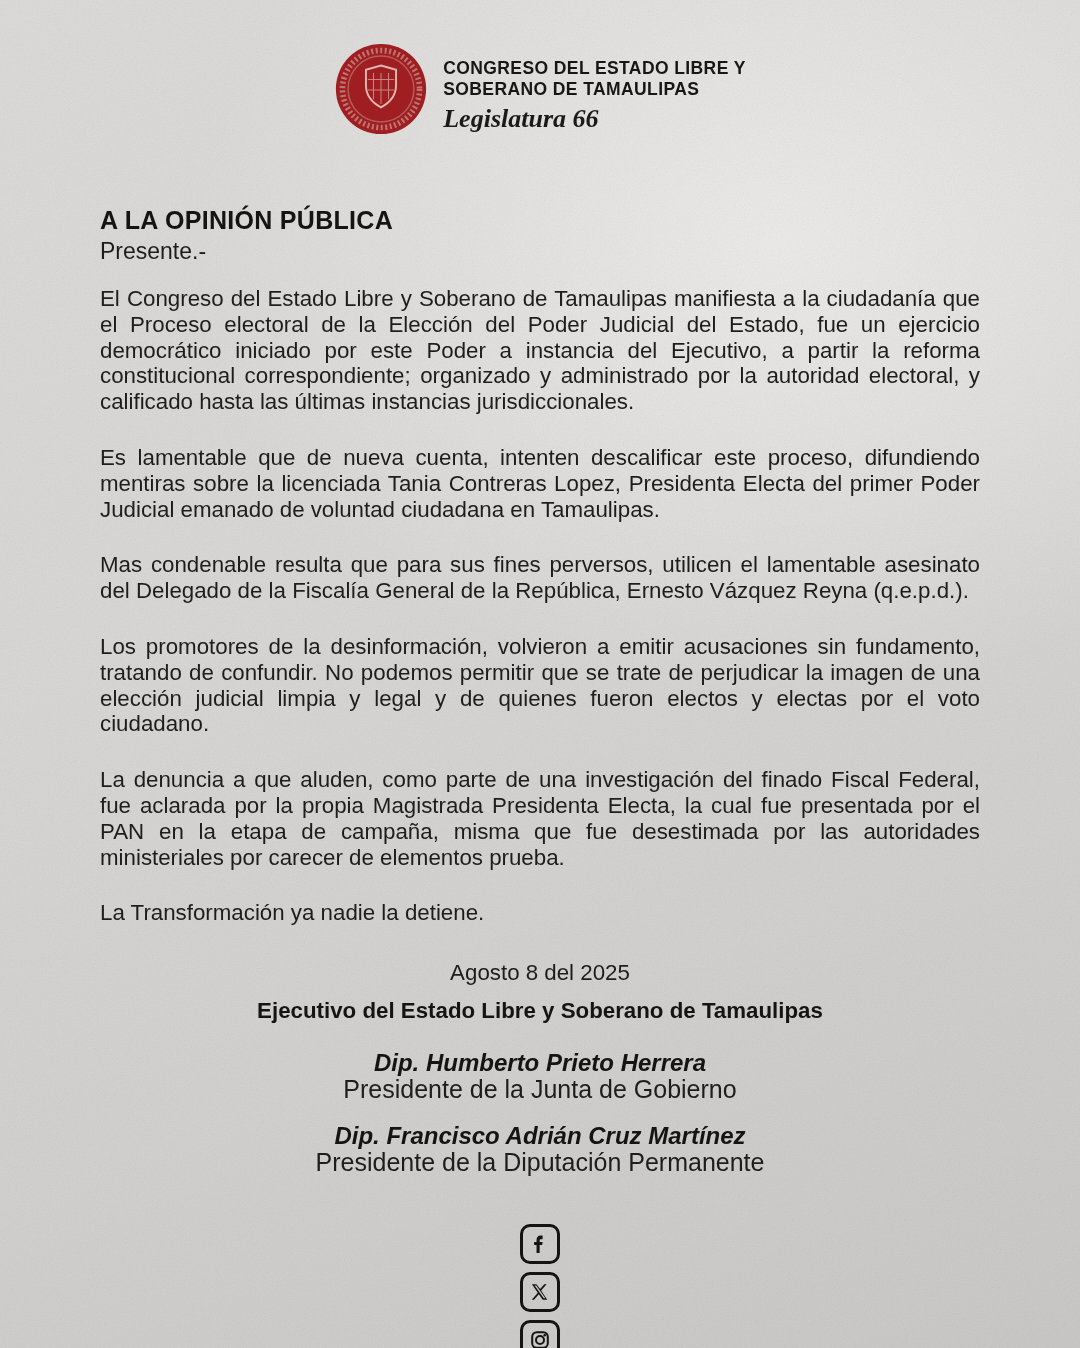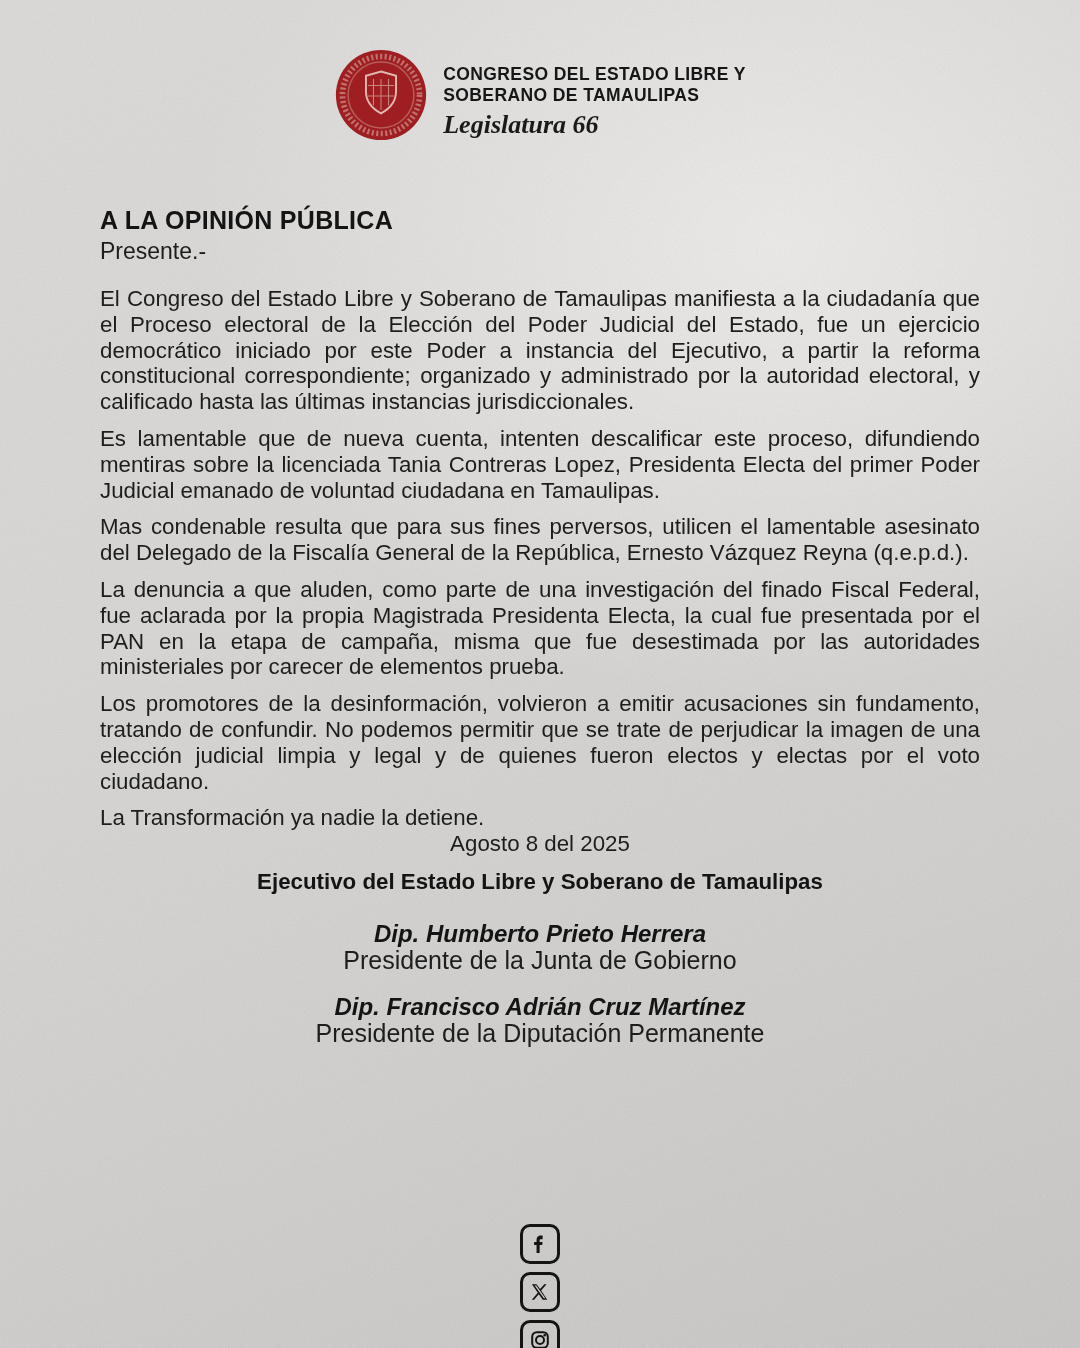--- a/index.html
+++ b/index.html
@@ -27,21 +27,21 @@
     inset: 0;
     pointer-events: none;
     z-index: 1;
     background: radial-gradient(ellipse 120% 110% at 50% 45%, rgba(0,0,0,0) 70%, rgba(0,0,0,0.07) 100%);
   }
   .content { position: relative; z-index: 2; }
 
   
   .header {
     position: absolute;
-    top: 48px;
+    top: 42px;
     left: 0;
     right: 0;
     display: flex;
     justify-content: center;
     align-items: flex-start;
     gap: 15px;
   }
   .seal { width: 94px; height: 94px; flex: 0 0 auto; }
   .header-text { padding-top: 16px; }
   .org-line {
@@ -71,27 +71,27 @@
     font-size: 25px;
     font-weight: 800;
     letter-spacing: 0.3px;
     color: #141414;
   }
   .salutation { font-size: 23px; margin-top: 3px; }
   .para {
     font-size: 22.3px;
     line-height: 25.8px;
     text-align: justify;
-    margin-top: 11px;
+    margin-top: 30px;
     color: #1d1d1d;
   }
   .para.first { margin-top: 21px; }
   .para.last-line { text-align: left; }
 
-  .date-line { text-align: center; font-size: 22.3px; }
+  .date-line { text-align: center; font-size: 22.3px; margin-top: 34px; }
   .signoff-org { text-align: center; font-size: 22.3px; font-weight: 700; margin-top: 12px; color: #141414; }
   .signatory { text-align: center; margin-top: 26px; }
   .signatory + .signatory { margin-top: 21px; }
   .sig-name { font-size: 24px; font-weight: 700; line-height: 26px; color: #141414; font-style: italic; }
   .sig-title { font-size: 25px; line-height: 26px; }
 
   
   .footer {
     position: absolute;
     top: 1224px;
@@ -155,22 +155,22 @@
       </div>
     </header>
 
     <main class="letter">
       <h1 class="letter-title">A LA OPINIÓN PÚBLICA</h1>
       <p class="salutation">Presente.-</p>
 
       <p class="para first">El Congreso del Estado Libre y Soberano de Tamaulipas manifiesta a la ciudadanía que el Proceso electoral de la Elección del Poder Judicial del Estado, fue un ejercicio democrático iniciado por este Poder a instancia del Ejecutivo, a partir la reforma constitucional correspondiente; organizado y administrado por la autoridad electoral, y calificado hasta las últimas instancias jurisdiccionales.</p>
       <p class="para">Es lamentable que de nueva cuenta, intenten descalificar este proceso, difundiendo mentiras sobre la licenciada Tania Contreras Lopez, Presidenta Electa del primer Poder Judicial emanado de voluntad ciudadana en Tamaulipas.</p>
       <p class="para">Mas condenable resulta que para sus fines perversos, utilicen el lamentable asesinato del Delegado de la Fiscalía General de la República, Ernesto Vázquez Reyna (q.e.p.d.).</p>
+      <p class="para">Los promotores de la desinformación, volvieron a emitir acusaciones sin fundamento, tratando de confundir. No podemos permitir que se trate de perjudicar la imagen de una elección judicial limpia y legal y de quienes fueron electos y electas por el voto ciudadano.</p>
       <p class="para">La denuncia a que aluden, como parte de una investigación del finado Fiscal Federal, fue aclarada por la propia Magistrada Presidenta Electa, la cual fue presentada por el PAN en la etapa de campaña, misma que fue desestimada por las autoridades ministeriales por carecer de elementos prueba.</p>
-      <p class="para">Los promotores de la desinformación, volvieron a emitir acusaciones sin fundamento, tratando de confundir. No podemos permitir que se trate de perjudicar la imagen de una elección judicial limpia y legal y de quienes fueron electos y electas por el voto ciudadano.</p>
       <p class="para last-line">La Transformación ya nadie la detiene.</p>
 
       <p class="date-line">Agosto 8 del 2025</p>
       <p class="signoff-org">Ejecutivo del Estado Libre y Soberano de Tamaulipas</p>
 
       <div class="signatory">
         <p class="sig-name">Dip. Humberto Prieto Herrera</p>
         <p class="sig-title">Presidente de la Junta de Gobierno</p>
       </div>
       <div class="signatory">

